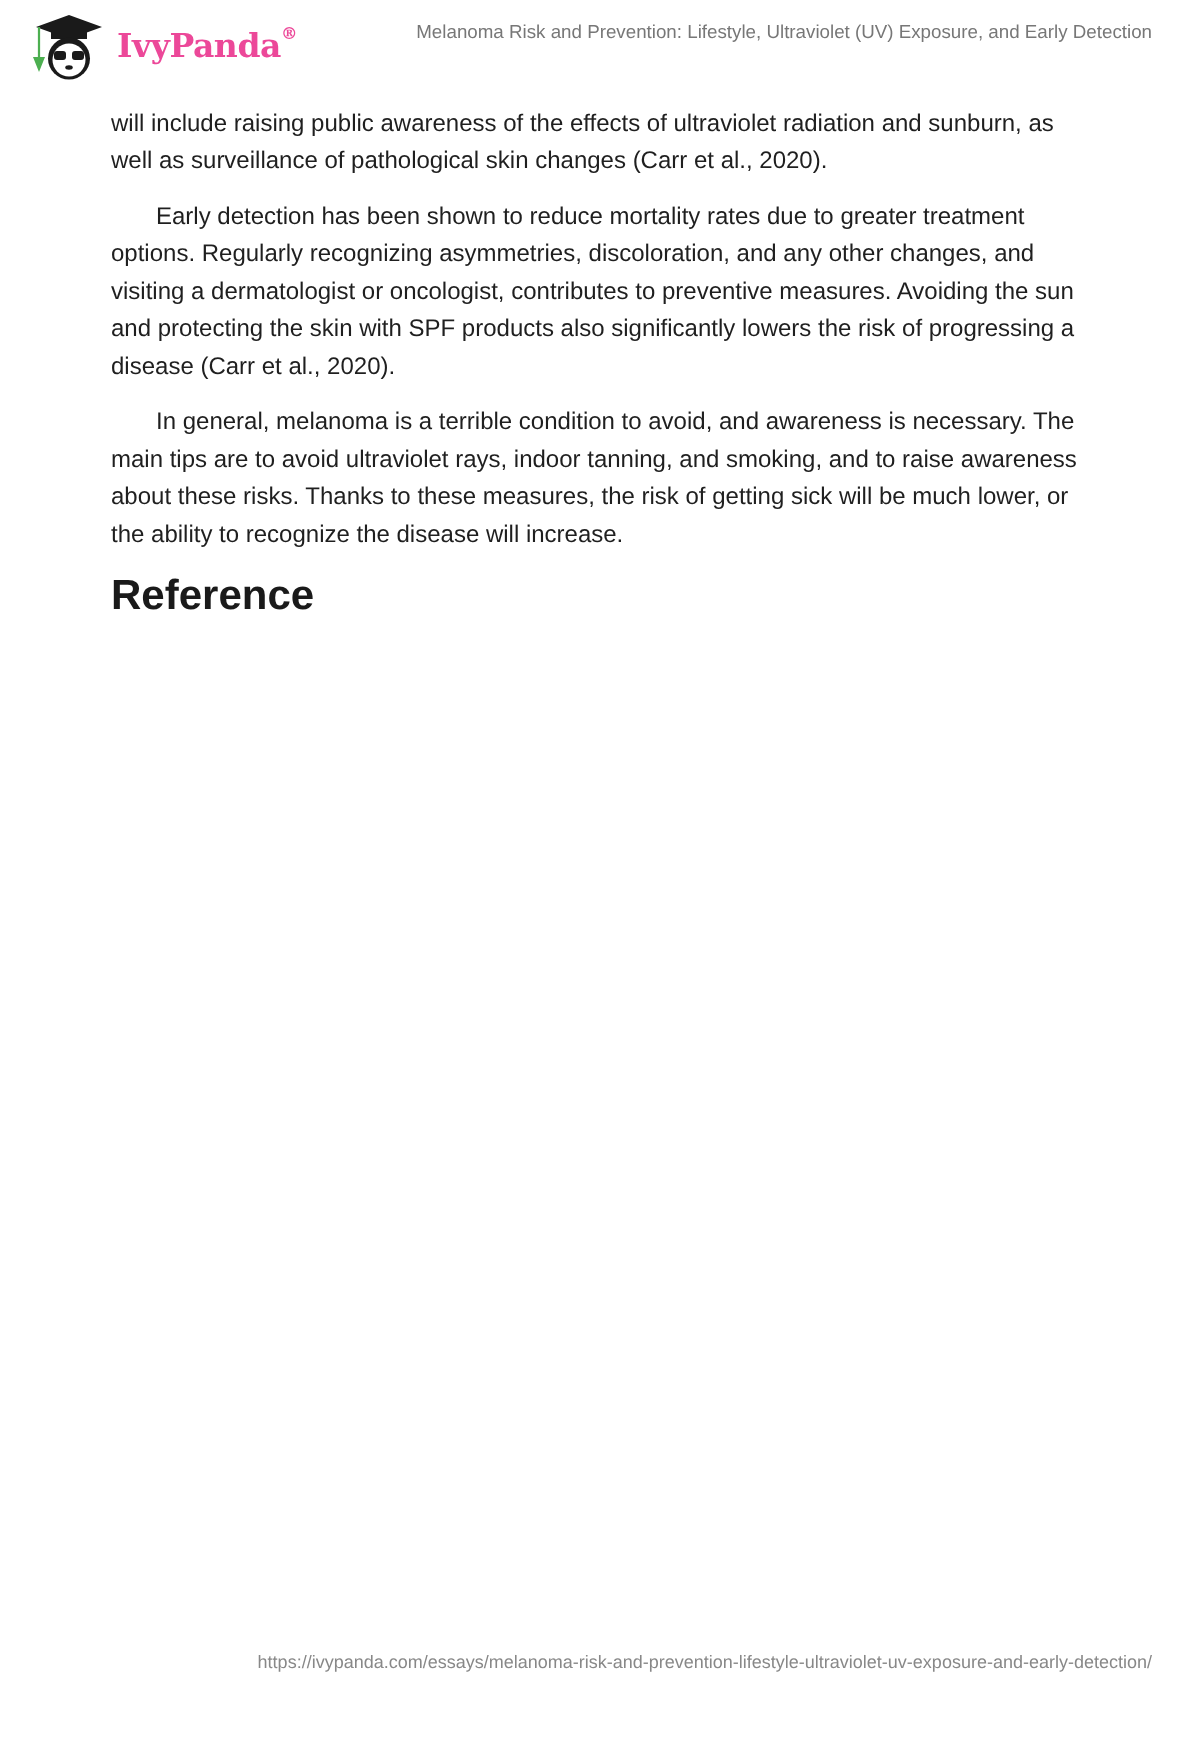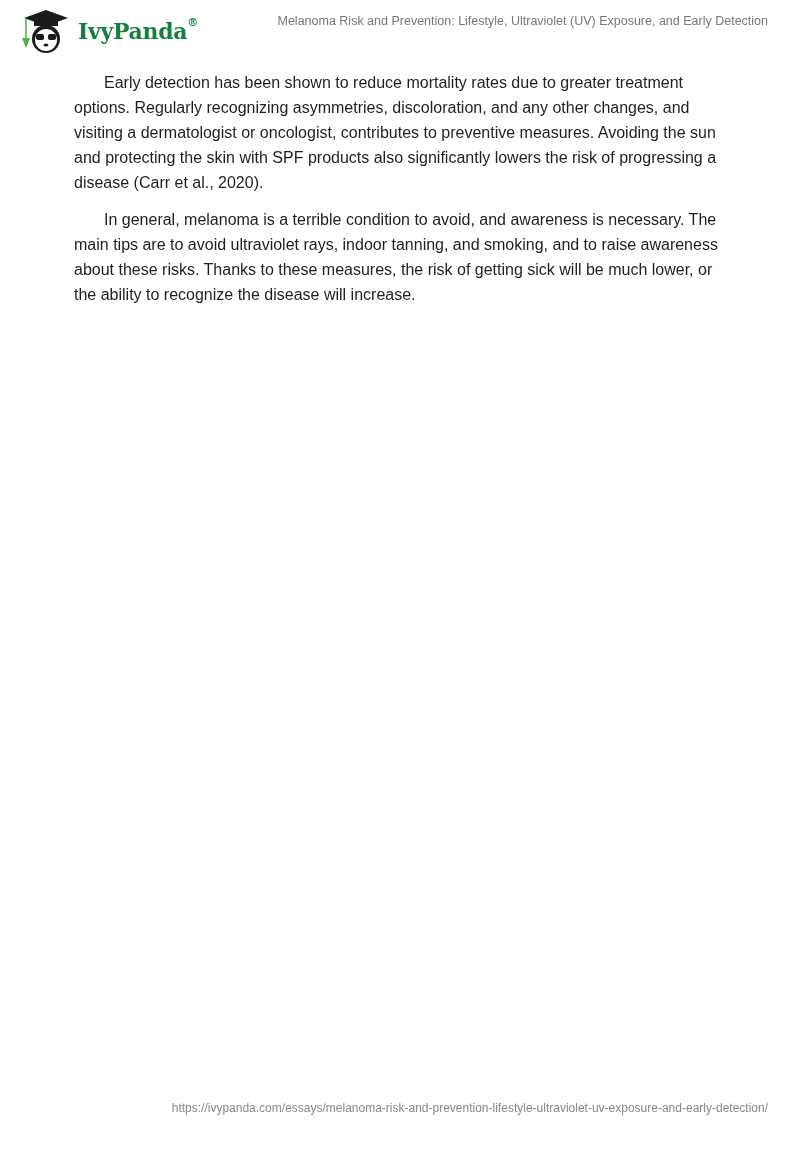--- a/index.html
+++ b/index.html
@@ -1,20 +1,20 @@
 <!DOCTYPE html>
 <html><head>
   <meta charset="utf-8">
   <style>
     html, body { margin: 0; padding: 0; background: #ffffff; }
     body { width: 800px; height: 1160px; position: relative; overflow: hidden; font-family: "Liberation Sans", sans-serif; color: #1a1a1a; }
     .header { position: absolute; top: 0; left: 0; width: 800px; height: 60px; }
     .logo { position: absolute; left: 16px; top: 8px; display: flex; align-items: center; }
     .logo-icon { width: 58px; height: 46px; }
-    .logo-text { font-family: "DejaVu Serif", serif; font-weight: bold; font-size: 22px; color: #15803d; margin-left: 4px; letter-spacing: -0.3px; }
+    .logo-text { font-family: "DejaVu Serif", serif; font-weight: bold; font-size: 22px; color: #ec4899; margin-left: 4px; letter-spacing: -0.3px; }
     .logo-text sup { font-size: 11px; vertical-align: top; position: relative; top: -2px; }
     .doc-title { position: absolute; right: 32px; top: 14px; font-size: 12.5px; color: #777; white-space: nowrap; }
     .content { position: absolute; left: 74px; top: 70px; width: 650px; }
     p { margin: 0 0 12px 0; font-size: 16px; line-height: 25px; color: #1f1f1f; }
     p.indent { text-indent: 30px; }
     h2 { font-size: 28px; font-weight: bold; margin: 12px 0 14px 0; color: #1a1a1a; }
     a.ref-link { color: #1a9a8a; font-style: italic; text-decoration: underline; }
     .footer-url { position: absolute; right: 32px; top: 1101px; font-size: 12px; color: #888; white-space: nowrap; }
   </style>
 </head>
@@ -32,17 +32,19 @@
       <rect x="20" y="26" width="8" height="6" rx="2" fill="#1a1a1a"></rect>
       <rect x="32" y="26" width="8" height="6" rx="2" fill="#1a1a1a"></rect>
       <ellipse cx="30" cy="37" rx="2.5" ry="1.5" fill="#1a1a1a"></ellipse>
     </svg>
     <span class="logo-text"><span>IvyPanda</span><sup>®</sup></span>
   </div>
   <div class="doc-title">Melanoma Risk and Prevention: Lifestyle, Ultraviolet (UV) Exposure, and Early Detection</div>
 </div>
 
 <div class="content">
+  <p>will include raising public awareness of the effects of ultraviolet radiation and sunburn, as well as surveillance of pathological skin changes (Carr et al., 2020).</p>
   <p class="indent">Early detection has been shown to reduce mortality rates due to greater treatment options. Regularly recognizing asymmetries, discoloration, and any other changes, and visiting a dermatologist or oncologist, contributes to preventive measures. Avoiding the sun and protecting the skin with SPF products also significantly lowers the risk of progressing a disease (Carr et al., 2020).</p>
   <p class="indent">In general, melanoma is a terrible condition to avoid, and awareness is necessary. The main tips are to avoid ultraviolet rays, indoor tanning, and smoking, and to raise awareness about these risks. Thanks to these measures, the risk of getting sick will be much lower, or the ability to recognize the disease will increase.</p>
+  <h2>Reference</h2>
 </div>
 
 <div class="footer-url">https://ivypanda.com/essays/melanoma-risk-and-prevention-lifestyle-ultraviolet-uv-exposure-and-early-detection/</div>
 
 </body></html>

